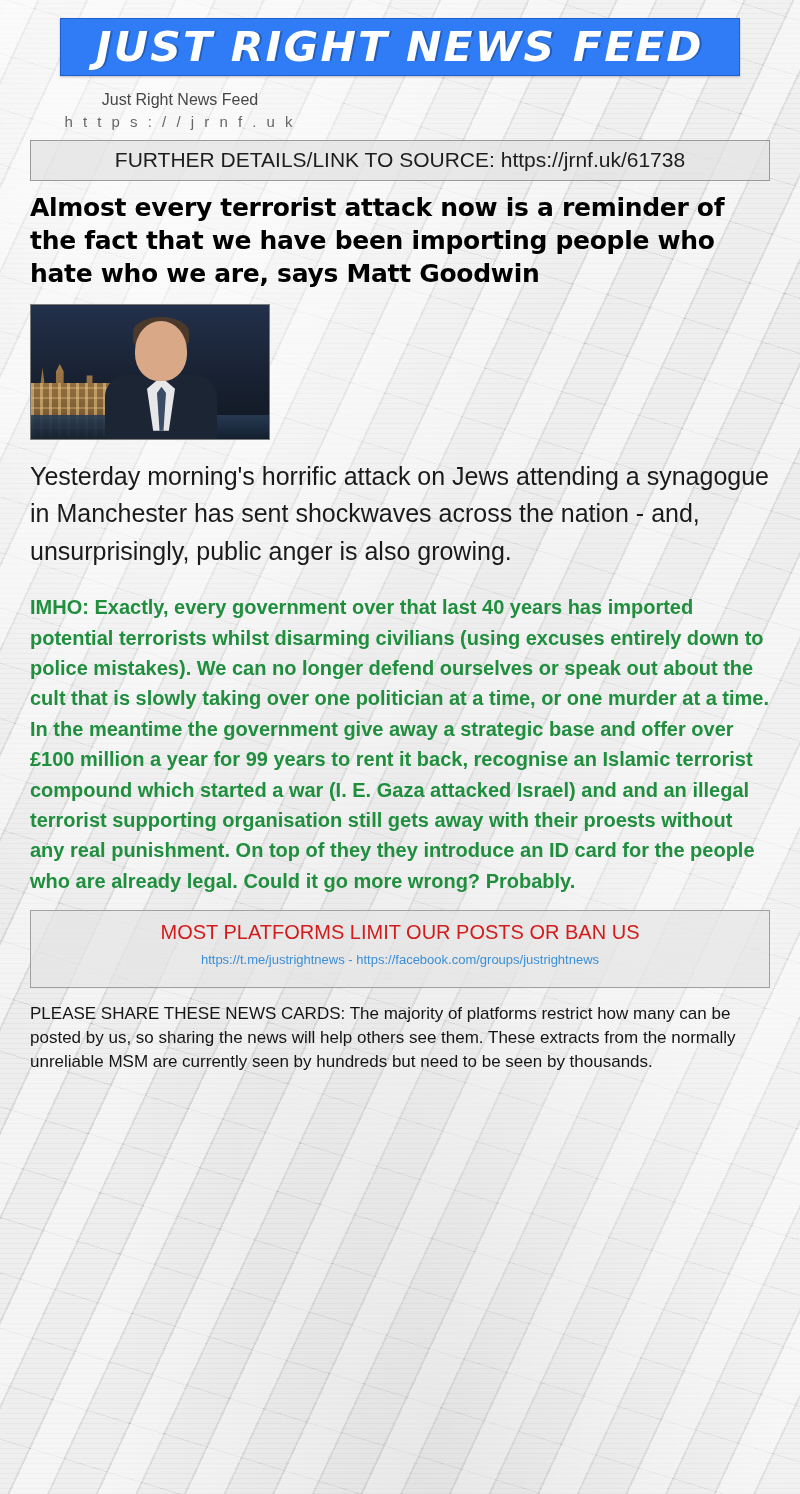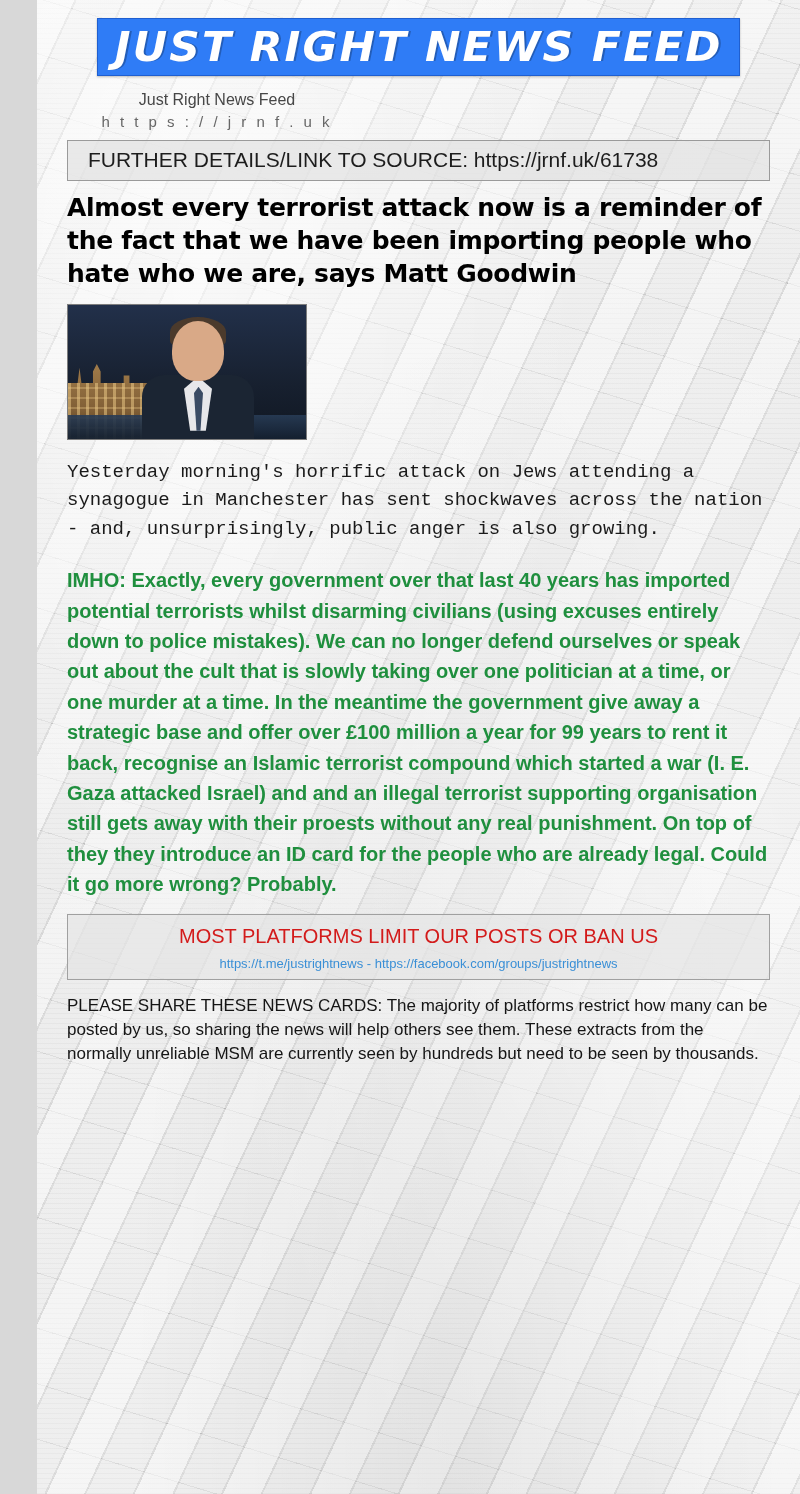--- a/index.html
+++ b/index.html
@@ -19,21 +19,20 @@
   .page {
     position: absolute;
     inset: 0;
     background-color: #d9d9d9;
     background-image:
       repeating-linear-gradient(115deg, rgba(255,255,255,0.55) 0px, rgba(255,255,255,0.55) 34px, rgba(0,0,0,0.045) 34px, rgba(0,0,0,0.045) 36px, rgba(255,255,255,0.25) 36px, rgba(255,255,255,0.25) 78px, rgba(0,0,0,0.05) 78px, rgba(0,0,0,0.05) 80px),
       repeating-linear-gradient(17deg, rgba(255,255,255,0.35) 0px, rgba(255,255,255,0.35) 52px, rgba(0,0,0,0.04) 52px, rgba(0,0,0,0.04) 53px),
       repeating-linear-gradient(0deg, rgba(0,0,0,0.03) 0px, rgba(0,0,0,0.03) 1px, rgba(255,255,255,0.18) 1px, rgba(255,255,255,0.18) 5px),
       linear-gradient(160deg, #e4e4e4 0%, #cfcfcf 45%, #dcdcdc 100%);
     overflow: hidden;
-    margin-left: 37px;
   }
   .page::after {
     content: "";
     position: absolute;
     inset: 0;
     background:
       radial-gradient(ellipse at 22% 18%, rgba(255,255,255,0.55), rgba(255,255,255,0) 45%),
       radial-gradient(ellipse at 80% 62%, rgba(255,255,255,0.4), rgba(255,255,255,0) 50%),
       radial-gradient(ellipse at 55% 95%, rgba(0,0,0,0.06), rgba(0,0,0,0) 55%);
     pointer-events: none;
@@ -97,22 +96,22 @@
     color: #666666;
     letter-spacing: 3px;
     margin-top: 2px;
   }
 
   
   .source-box {
     margin: 10px 30px 0 30px;
     border: 1px solid #9a9a9a;
     background: rgba(226,226,226,0.72);
-    text-align: left;
-    padding: 7px 6px 8px 20px;
+    text-align: center;
+    padding: 7px 6px 8px 6px;
     font-size: 21px;
     color: #1d1d1d;
   }
 
   
   .headline {
     margin: 10px 30px 0 30px;
     font-family: "DejaVu Sans", sans-serif;
     font-size: 25px;
     font-weight: bold;
@@ -207,41 +206,40 @@
     top: 82px;
     width: 9px;
     height: 44px;
     background: #3a4b64;
     clip-path: polygon(50% 0%, 100% 14%, 72% 100%, 28% 100%, 0% 14%);
   }
 
   
   .body-text {
     margin: 18px 30px 0 30px;
-    font-size: 19px;
+    font-size: 25px;
     line-height: 1.5;
     color: #1a1a1a;
-    font-family: Liberation Mono, monospace;
   }
   .body-text p { margin: 0 0 22px 0; }
   .imho {
     margin: 4px 30px 0 30px;
     font-size: 20px;
     line-height: 1.52;
     color: #1f8f3e;
     font-weight: bold;
   }
 
   
   .platform-box {
     margin: 14px 30px 0 30px;
     border: 1px solid #a0a0a0;
     background: rgba(228,228,228,0.72);
     text-align: center;
-    padding: 10px 8px 8px 8px;
+    padding: 10px 8px 20px 8px;
   }
   .platform-warning {
     color: #d31b1b;
     font-size: 20px;
     margin-bottom: 8px;
   }
   .platform-links {
     color: #3a8fd6;
     font-size: 13px;
   }

